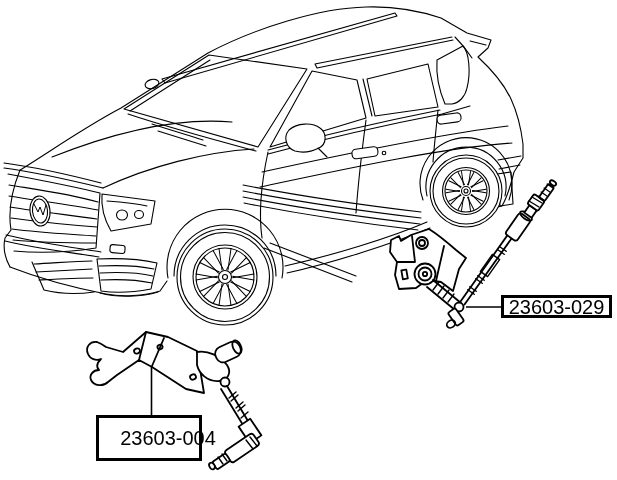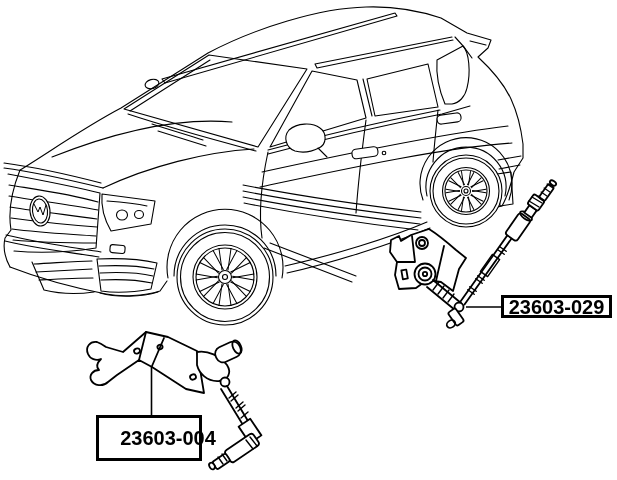--- a/index.html
+++ b/index.html
@@ -4,21 +4,21 @@
 <style>
   html,body{margin:0;padding:0;background:#fff;}
   .stage{
     position:relative;width:617px;height:480px;background:#fff;overflow:hidden;
     font-family:"Liberation Sans",sans-serif;
   }
   .stage svg{position:absolute;left:0;top:0;}
   .callout{
     position:absolute;box-sizing:border-box;background:#fff;border:3px solid #000;
     display:flex;flex-direction:column;align-items:center;justify-content:center;
-    font-weight:bold;color:#000;letter-spacing:0;line-height:20px;font-size:20px;
+    font-weight:normal;color:#000;letter-spacing:0;line-height:20px;font-size:20px;
     z-index:2;white-space:nowrap;text-align:center;
   }
   .callout-front{left:96px;top:415px;width:106px;height:46px;padding-left:38px;}
   .callout-rear{left:501px;top:295px;width:111px;height:23px;}
 </style>
 </head>
 <body>
 
 <div class="stage">
 

